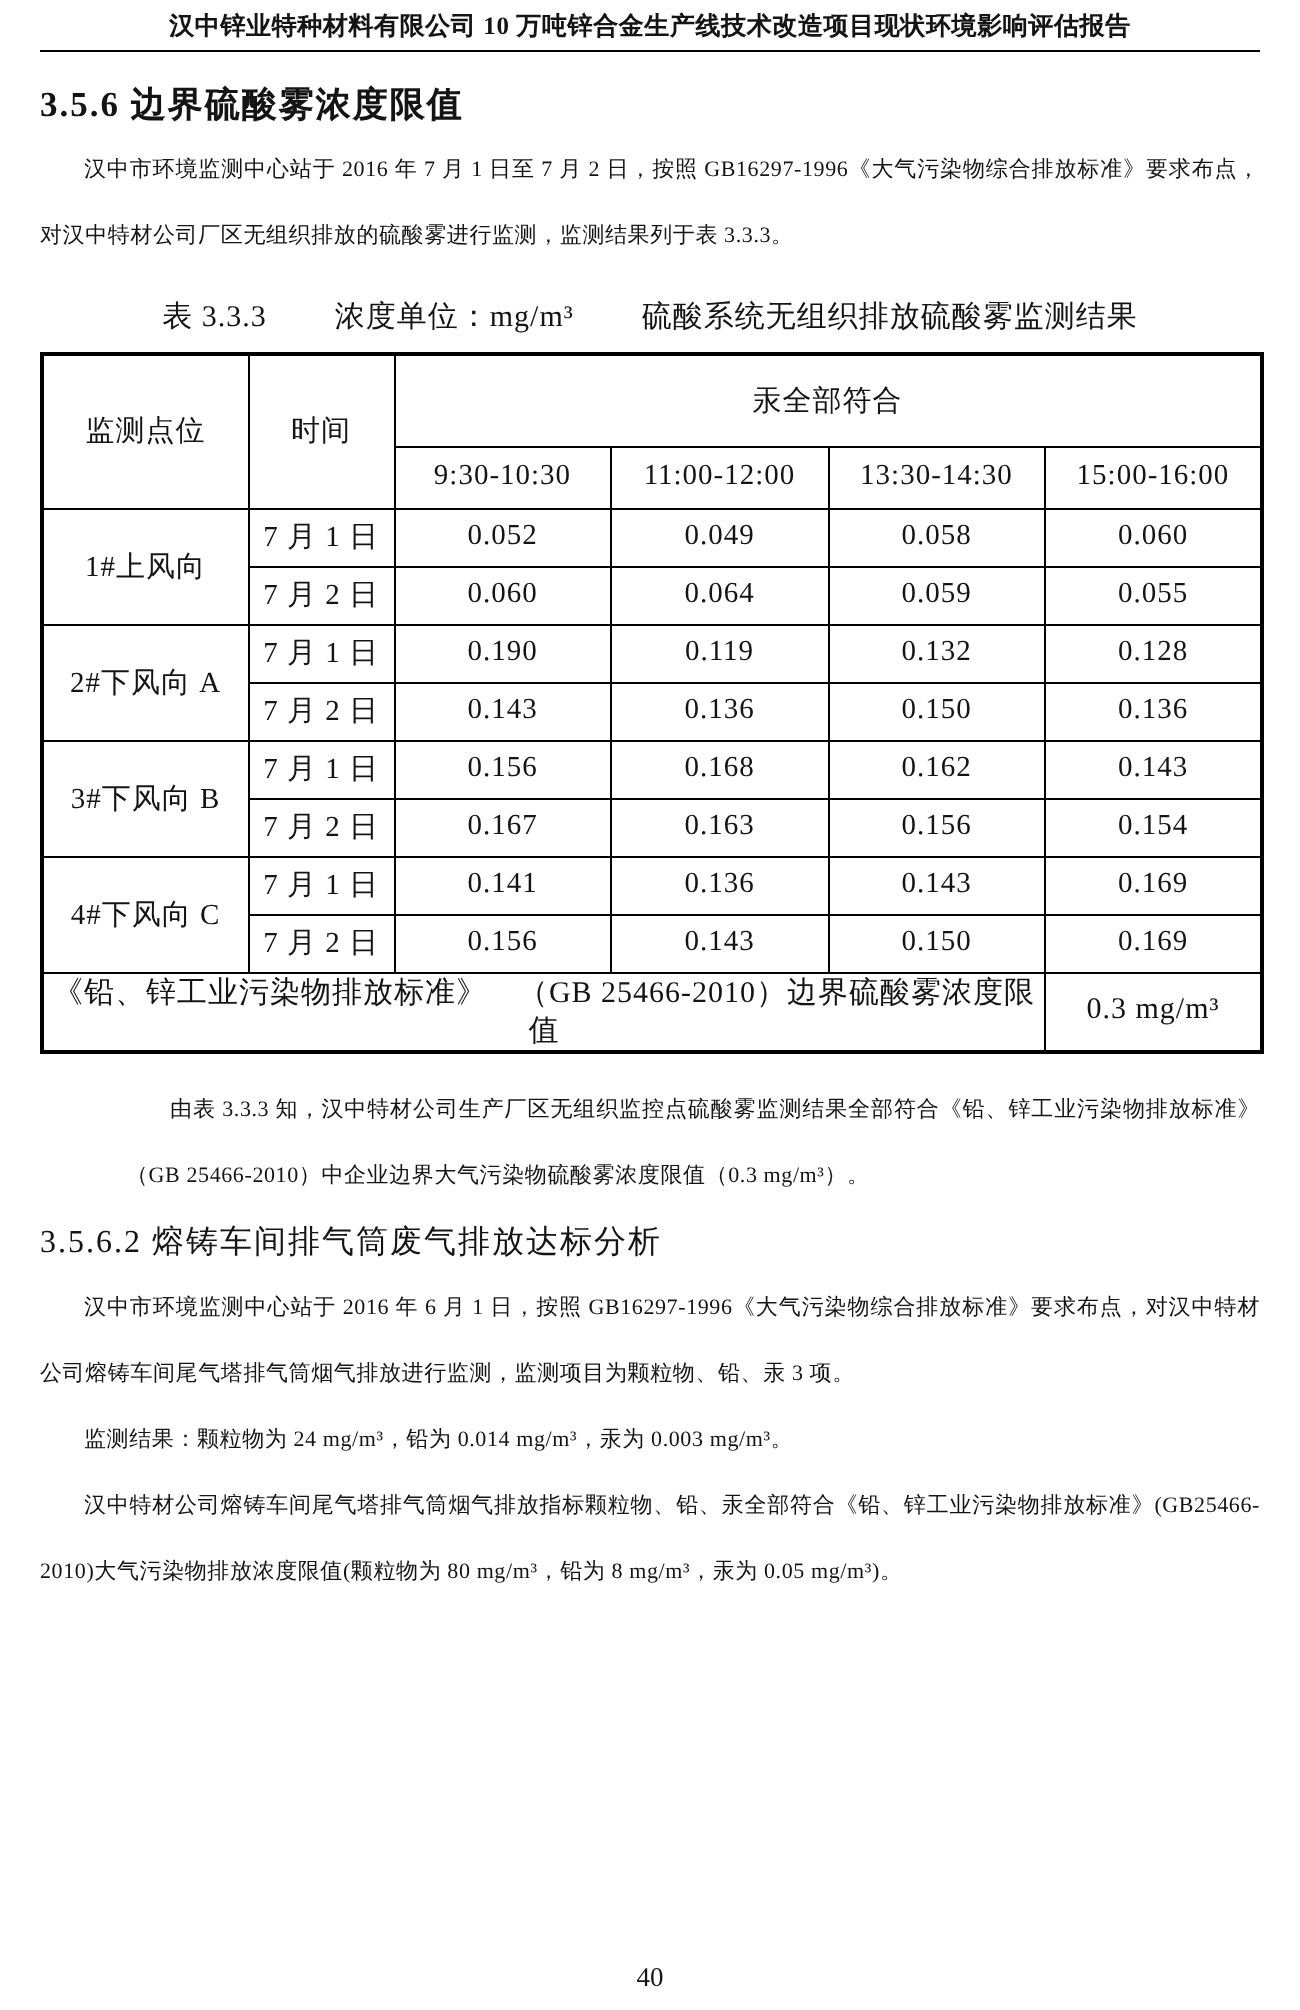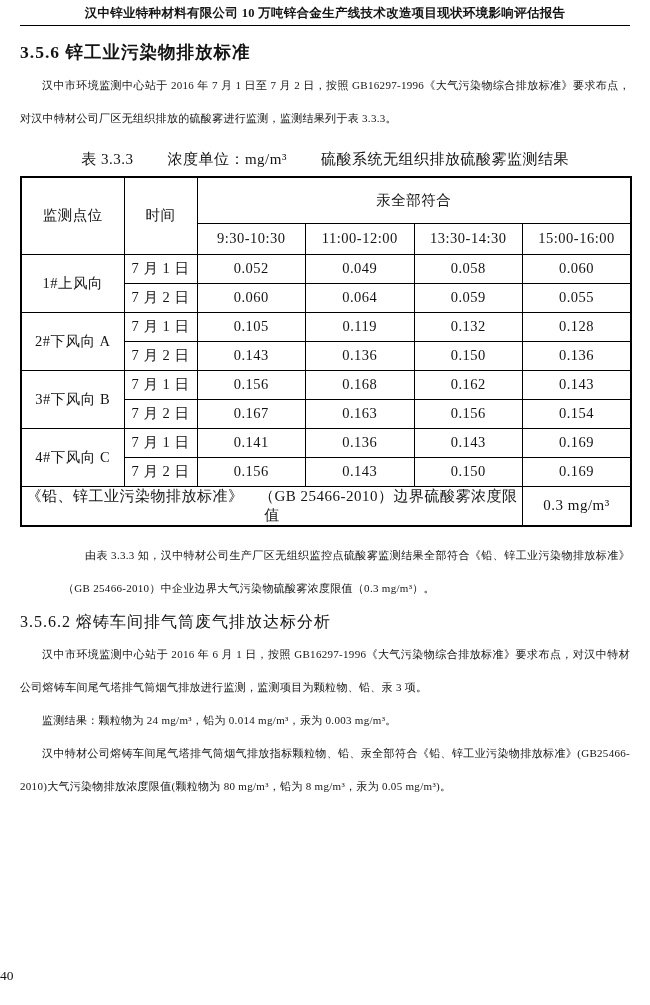--- a/index.html
+++ b/index.html
@@ -47,34 +47,34 @@
     border:1px solid #000; text-align:center; vertical-align:middle;
     font-size:14.5px; padding:0; letter-spacing:0.5px;
   }
   td.hdr { font-size:15px; }
   tr.hrow1 td { height:46px; }
   tr.hrow2 td { height:31px; }
   tr.drow td { height:29px; }
   tr.frow td { height:39px; font-size:15px; }
 
   .page-num {
-    position:absolute; left:0; right:0; bottom:21px;
-    font-size:13.5px;
+    position:absolute; left:0; right:0; bottom:8px;
+    text-align:center; font-size:13.5px;
   }
 </style>
 </head>
 <body>
 
 <div class="page">
 
   <div class="doc-header">
     <span>汉中锌业特种材料有限公司 10 万吨锌合金生产线技术改造项目现状环境影响评估报告</span>
   </div>
 
-  <div class="h-main">3.5.6 锌工业污染物排放标准</div>
+  <div class="h-main">3.5.6 边界硫酸雾浓度限值</div>
 
 
   <p class="body-text">汉中市环境监测中心站于 2016 年 7 月 1 日至 7 月 2 日，按照 GB16297-1996《大气污染物综合排放标准》要求布点，对汉中特材公司厂区无组织排放的硫酸雾进行监测，监测结果列于表 3.3.3。</p>
 
   <div class="table-caption">
     <span>表 3.3.3</span>
     <span>浓度单位：mg/m³</span>
     <span>硫酸系统无组织排放硫酸雾监测结果</span>
   </div>
 
@@ -112,21 +112,21 @@
         <td>7 月 2 日</td>
         <td>0.060</td>
         <td>0.064</td>
         <td>0.059</td>
         <td>0.055</td>
       </tr>
 
       <tr class="drow">
         <td rowspan="2">2#下风向 A</td>
         <td>7 月 1 日</td>
-        <td>0.105</td>
+        <td>0.190</td>
         <td>0.119</td>
         <td>0.132</td>
         <td>0.128</td>
       </tr>
       <tr class="drow">
         <td>7 月 2 日</td>
         <td>0.143</td>
         <td>0.136</td>
         <td>0.150</td>
         <td>0.136</td>

